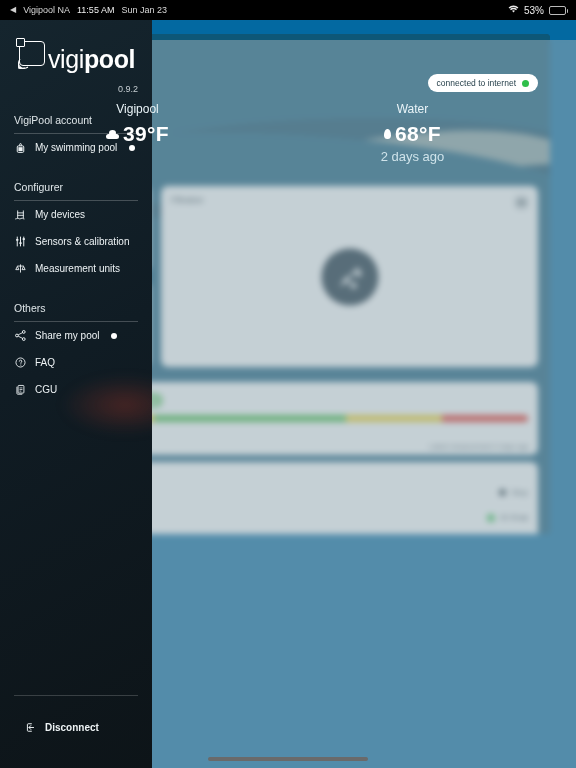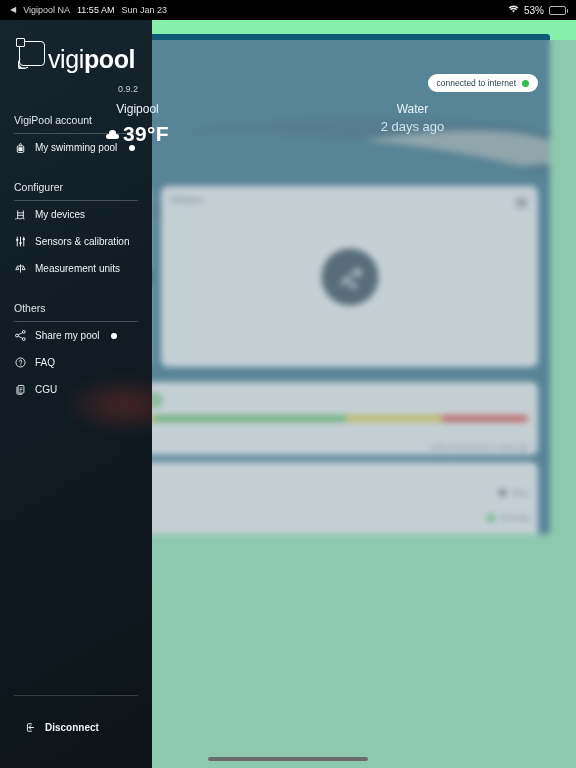--- a/index.html
+++ b/index.html
@@ -30,21 +30,21 @@
   }
   .batt:after {
     content: ""; position: absolute; right: -3px; top: 2.5px;
     width: 1.5px; height: 4px; background: #bbb; border-radius: 0 1px 1px 0;
   }
   .batt-fill { height: 100%; width: 53%; background: #2ecc50; border-radius: 1px; }
 
   
   .content {
     position: absolute; left: 0; top: 20px; width: 576px; height: 748px;
-    background: #86efac; overflow: hidden;
+    background: #0369a1; overflow: hidden;
   }
   .page {
     position: absolute; left: 0; top: 14px; width: 550px; height: 500px;
     background: #0e5677; border-radius: 4px 4px 0 0; overflow: hidden;
   }
   .hero { position: relative; width: 100%; height: 146px; background: #0d5777; }
   .wave1 {
     position: absolute; left: -10%; bottom: -30px; width: 130%; height: 90px;
     background: #0a4764; border-radius: 50% 50% 0 0 / 100% 100% 0 0;
     transform: rotate(-3deg);
@@ -339,20 +339,24 @@
         <div class="metrics">
           <div class="metric">
             <div class="metric-name">Vigipool</div>
             <div class="metric-row">
               <span class="ico-cloud"></span>
               <span class="metric-val">39°F</span>
             </div>
           </div>
           <div class="metric">
             <div class="metric-name">Water</div>
+            <div class="metric-row">
+              <span class="ico-drop"></span>
+              <span class="metric-val">68°F</span>
+            </div>
             <div class="metric-sub">2 days ago</div>
           </div>
         </div>
       </div>
 
       <div class="cards">
         <div class="row">
           <div class="col-left">
 
             <div class="card card-sm">

